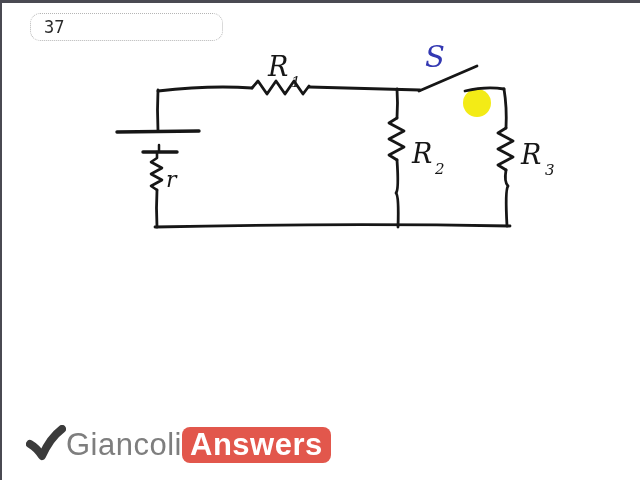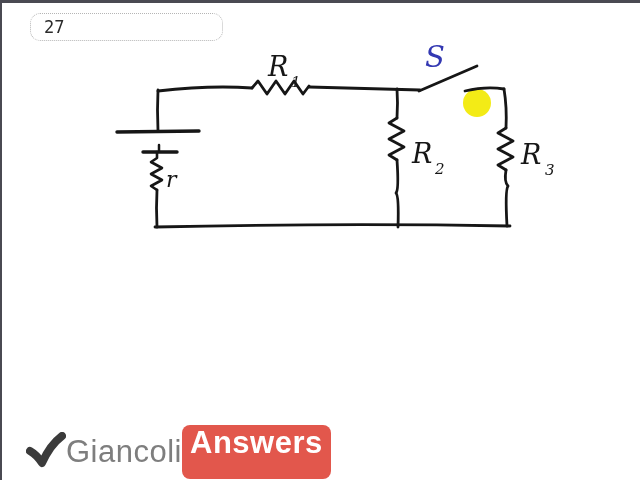--- a/index.html
+++ b/index.html
@@ -60,34 +60,34 @@
     font-family: "Liberation Sans", sans-serif;
     letter-spacing: 0.5px;
   }
   .brand-badge {
     background: #e2574c;
     color: #ffffff;
     font-size: 31px;
     font-weight: bold;
     font-family: "Liberation Sans", sans-serif;
     border-radius: 8px;
-    padding: 0px 8px 18px 8px;
+    padding: 0px 8px 0 8px;
     letter-spacing: 0.5px;
   }
 </style>
 </head>
 <body>
 
 <div class="stage">
 
   <div class="border-top"></div>
   <div class="border-left"></div>
 
   <div class="qnum-box">
-    <span>27</span>
+    <span>37</span>
   </div>
 
   <svg class="circuit-svg" width="640" height="300" viewBox="0 0 640 300">
 
     <circle class="bulb" cx="477" cy="103" r="14"></circle>
 
     <path class="ink" stroke-width="2.8" d="M158,91 Q210,85 252,88"></path>
 
     <path class="ink" stroke-width="2.8" d="M252,88 l6,-7 l9,13 l9,-13 l9,13 l9,-13 l9,13 l6,-8"></path>
 

